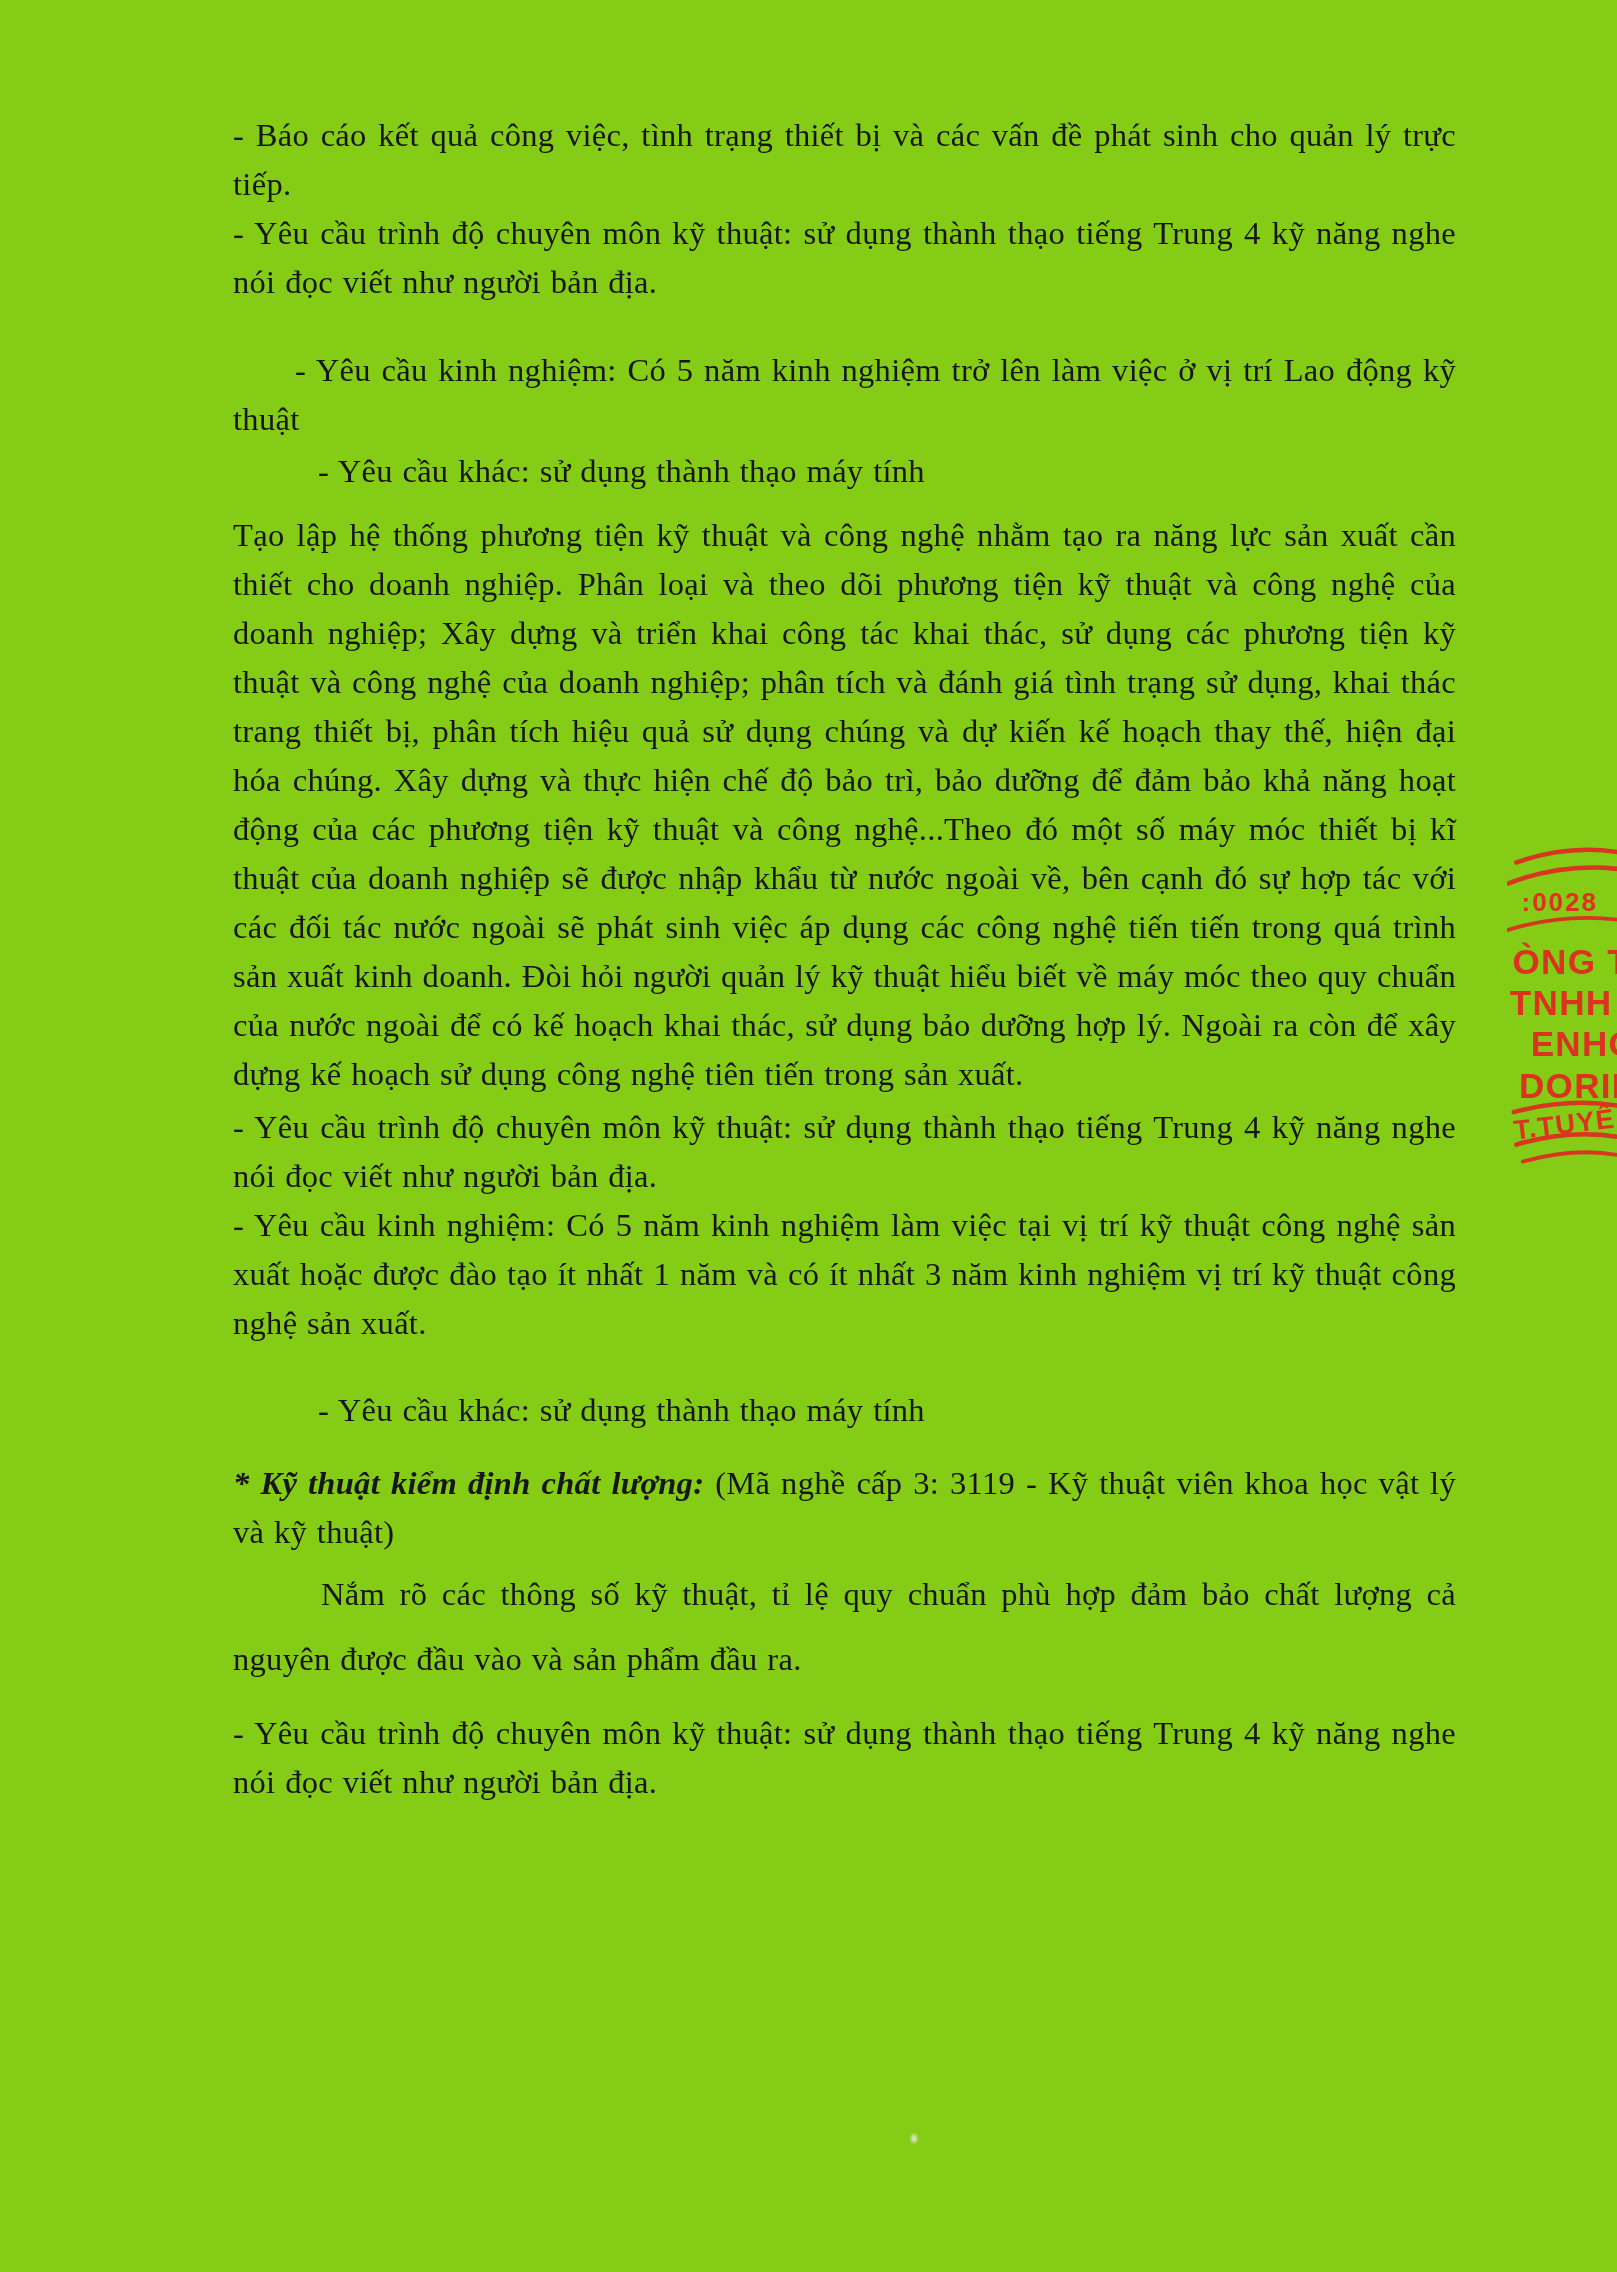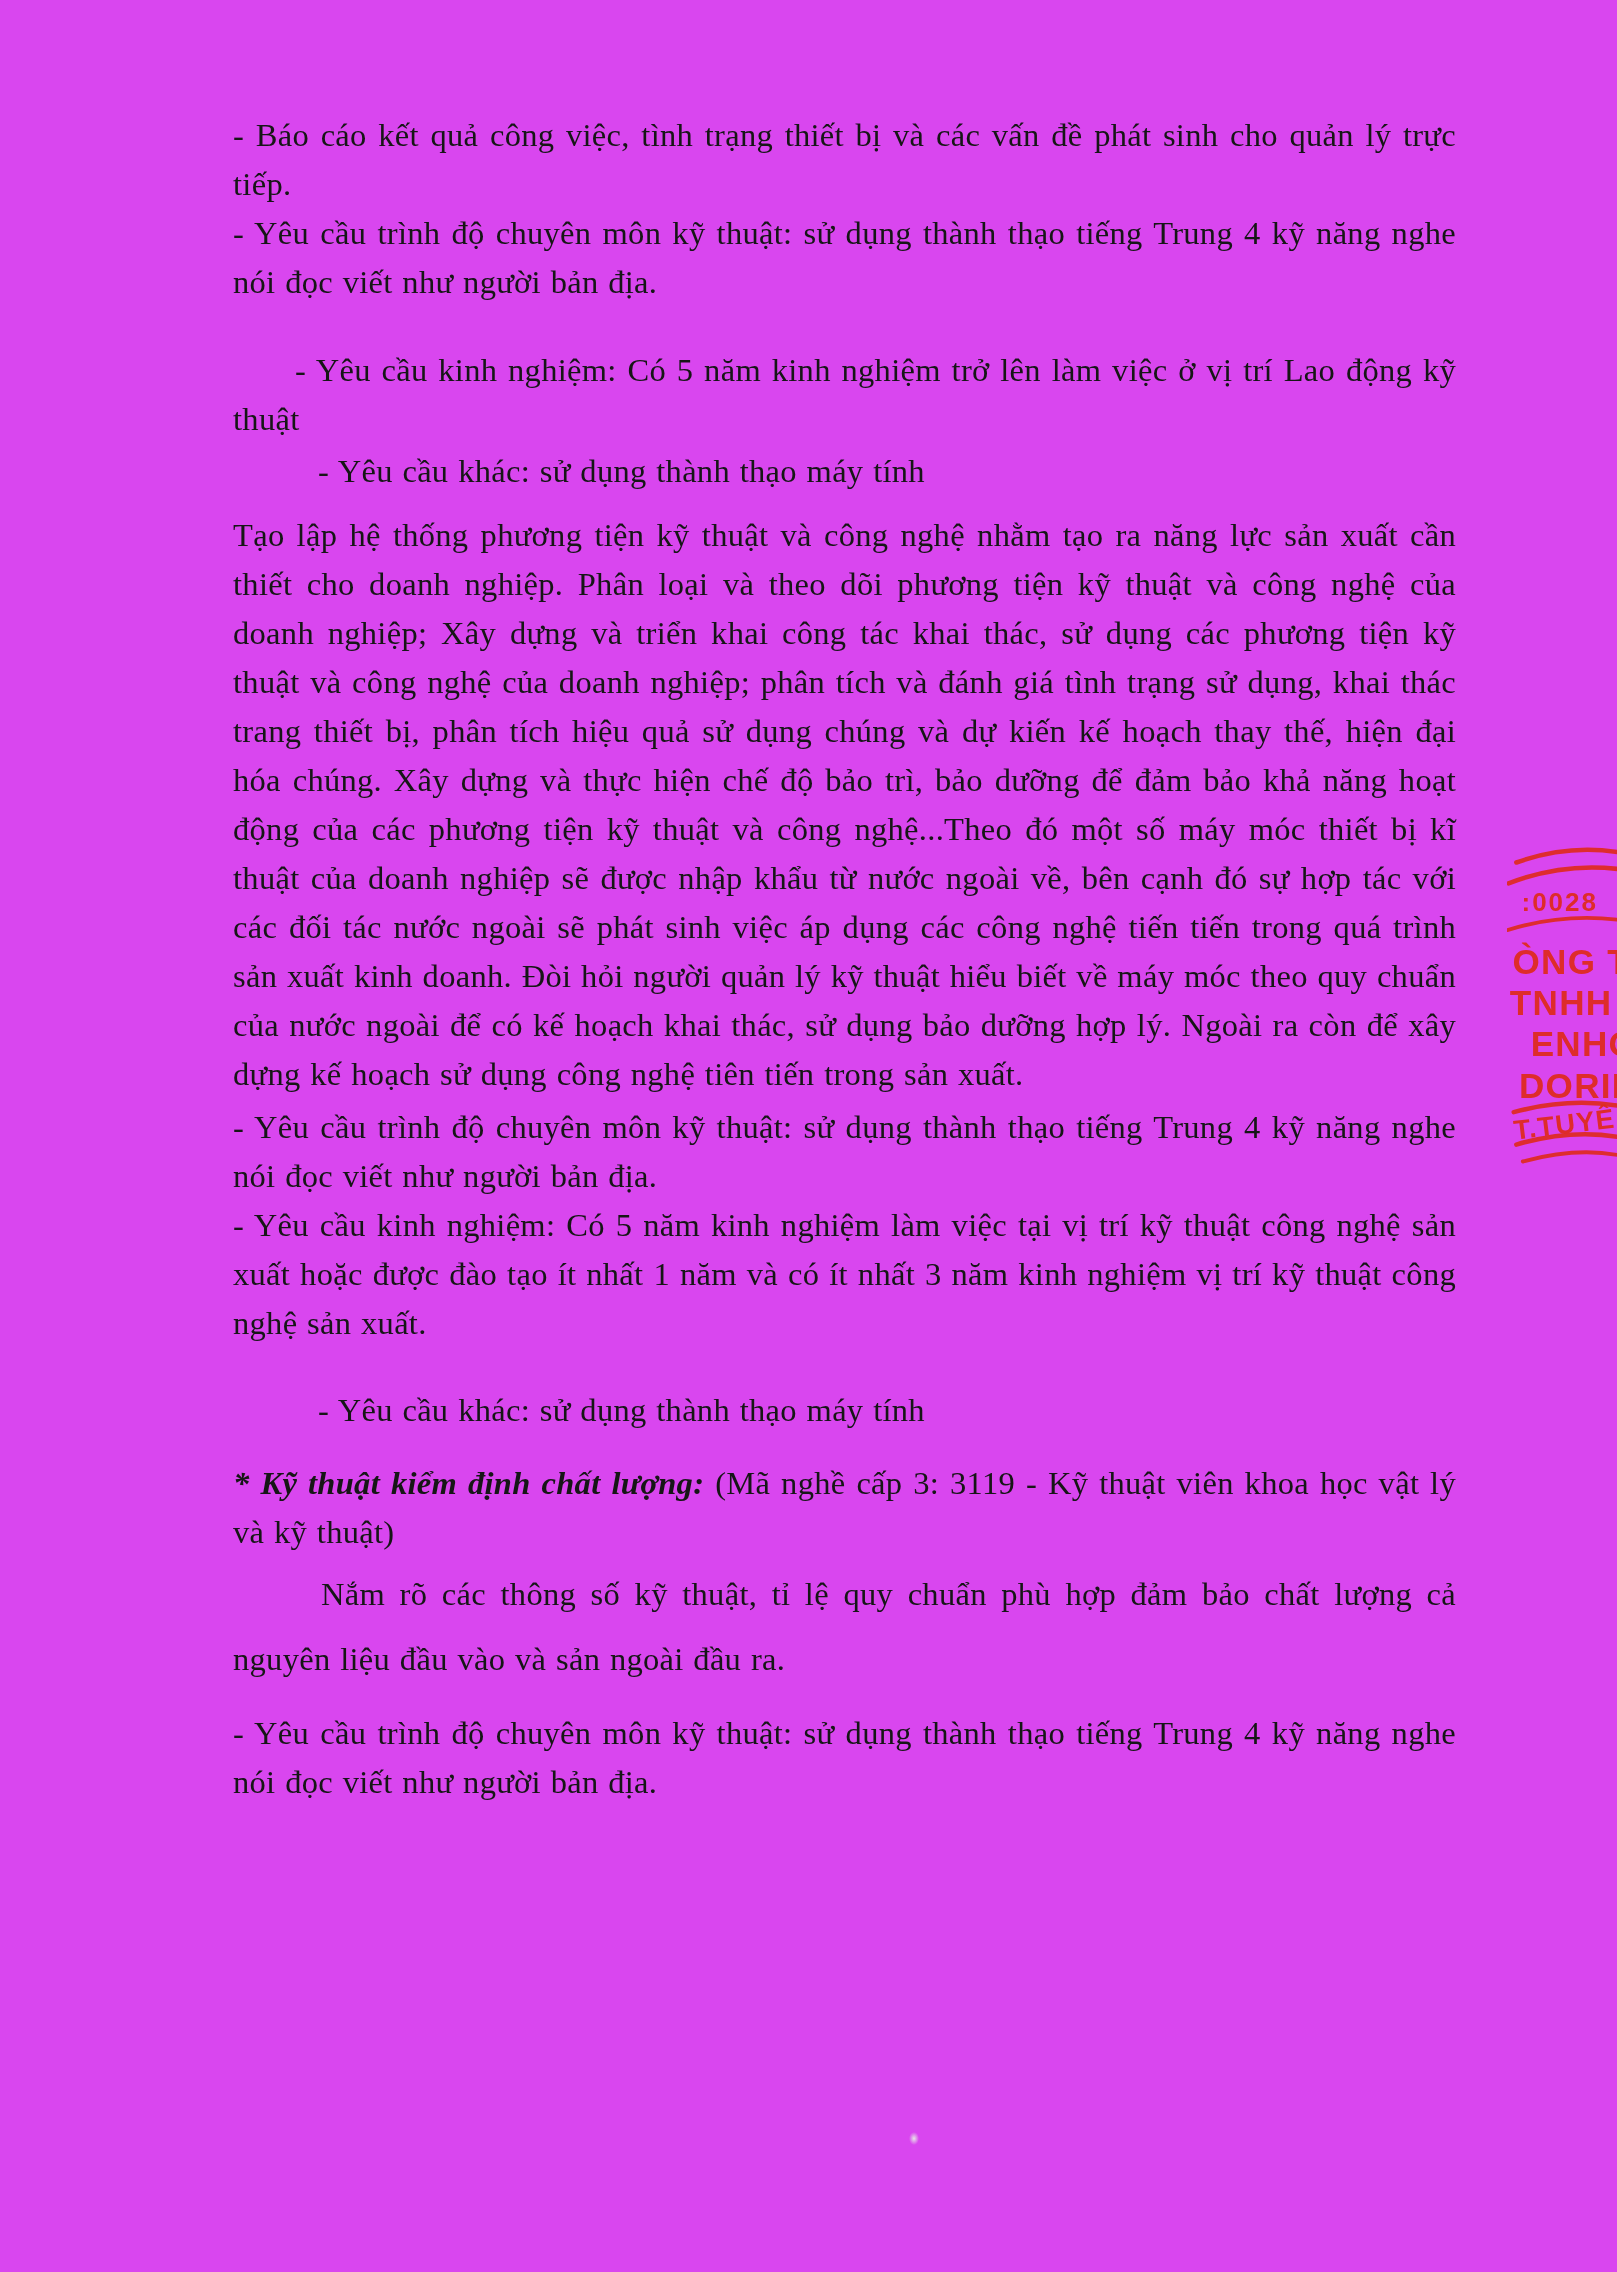--- a/index.html
+++ b/index.html
@@ -1,20 +1,20 @@
 <!DOCTYPE html>
 <html style="font-size:10.4px"><head>
 <meta charset="utf-8">
 <style>
   html, body { margin: 0; padding: 0; background: #ffffff; }
   .page {
     position: relative;
     width: 1617px;
     height: 2273px;
-    background: #d946ef;
+    background: #84cc16;
     overflow: hidden;
     font-family: "Liberation Serif", serif;
   }
   .content {
     position: absolute;
     left: 233px;
     top: 111px;
     width: 1223px;
     color: #161616;
   }
@@ -57,21 +57,21 @@
   <div class="content" id="content">
       <p class="para dense" style="margin-top: 0px; text-indent: 0px;">- Báo cáo kết quả công việc, tình trạng thiết bị và các vấn đề phát sinh cho quản lý trực tiếp.</p>
       <p class="para dense" style="margin-top: 0px; text-indent: 0px;">- Yêu cầu trình độ chuyên môn kỹ thuật: sử dụng thành thạo tiếng Trung 4 kỹ năng nghe nói đọc viết như người bản địa.</p>
       <p class="para dense" style="margin-top: 39px; text-indent: 62px;">- Yêu cầu kinh nghiệm: Có 5 năm kinh nghiệm trở lên làm việc ở vị trí Lao động kỹ thuật</p>
       <p class="para dense" style="margin-top: 2.6px; text-indent: 85px;">- Yêu cầu khác: sử dụng thành thạo máy tính</p>
       <p class="para dense" style="margin-top: 15.6px; text-indent: 0px;">Tạo lập hệ thống phương tiện kỹ thuật và công nghệ nhằm tạo ra năng lực sản xuất cần thiết cho doanh nghiệp. Phân loại và theo dõi phương tiện kỹ thuật và công nghệ của doanh nghiệp; Xây dựng và triển khai công tác khai thác, sử dụng các phương tiện kỹ thuật và công nghệ của doanh nghiệp; phân tích và đánh giá tình trạng sử dụng, khai thác trang thiết bị, phân tích hiệu quả sử dụng chúng và dự kiến kế hoạch thay thế, hiện đại hóa chúng. Xây dựng và thực hiện chế độ bảo trì, bảo dưỡng để đảm bảo khả năng hoạt động của các phương tiện kỹ thuật và công nghệ...Theo đó một số máy móc thiết bị kĩ thuật của doanh nghiệp sẽ được nhập khẩu từ nước ngoài về, bên cạnh đó sự hợp tác với các đối tác nước ngoài sẽ phát sinh việc áp dụng các công nghệ tiến tiến trong quá trình sản xuất kinh doanh. Đòi hỏi người quản lý kỹ thuật hiểu biết về máy móc theo quy chuẩn của nước ngoài để có kế hoạch khai thác, sử dụng bảo dưỡng hợp lý. Ngoài ra còn để xây dựng kế hoạch sử dụng công nghệ tiên tiến trong sản xuất.</p>
       <p class="para dense" style="margin-top: 3.9px; text-indent: 0px;">- Yêu cầu trình độ chuyên môn kỹ thuật: sử dụng thành thạo tiếng Trung 4 kỹ năng nghe nói đọc viết như người bản địa.</p>
       <p class="para dense" style="margin-top: 0px; text-indent: 0px;">- Yêu cầu kinh nghiệm: Có 5 năm kinh nghiệm làm việc tại vị trí kỹ thuật công nghệ sản xuất hoặc được đào tạo ít nhất 1 năm và có ít nhất 3 năm kinh nghiệm vị trí kỹ thuật công nghệ sản xuất.</p>
       <p class="para dense" style="margin-top: 38px; text-indent: 85px;">- Yêu cầu khác: sử dụng thành thạo máy tính</p>
       <p class="para heading" style="margin-top: 24px; text-indent: 0px;"><span class="lead">* Kỹ thuật kiểm định chất lượng:</span><span> (Mã nghề cấp 3: 3119 - Kỹ thuật viên khoa học vật lý và kỹ thuật)</span></p>
-      <p class="para sparse" style="margin-top: 5.2px; text-indent: 88px;">Nắm rõ các thông số kỹ thuật, tỉ lệ quy chuẩn phù hợp đảm bảo chất lượng cả nguyên liệu đầu vào và sản ngoài đầu ra.</p>
+      <p class="para sparse" style="margin-top: 5.2px; text-indent: 88px;">Nắm rõ các thông số kỹ thuật, tỉ lệ quy chuẩn phù hợp đảm bảo chất lượng cả nguyên được đầu vào và sản phẩm đầu ra.</p>
       <p class="para dense" style="margin-top: 17px; text-indent: 0px;">- Yêu cầu trình độ chuyên môn kỹ thuật: sử dụng thành thạo tiếng Trung 4 kỹ năng nghe nói đọc viết như người bản địa.</p>
     </div>
 
   <div class="stamp">
     <svg width="111" height="325" viewBox="0 0 170 500" xmlns="http://www.w3.org/2000/svg">
       <g stroke="#df2b21" stroke-width="7" fill="none" stroke-linecap="round" opacity="0.93">
         <path d="M 14 30 Q 92 2 170 14"></path>
         <path d="M 2 62 Q 86 30 170 40"></path>
         <path d="M 0 134 Q 84 108 170 118" stroke-width="6"></path>
         <path d="M 10 414 Q 92 392 170 404"></path>

